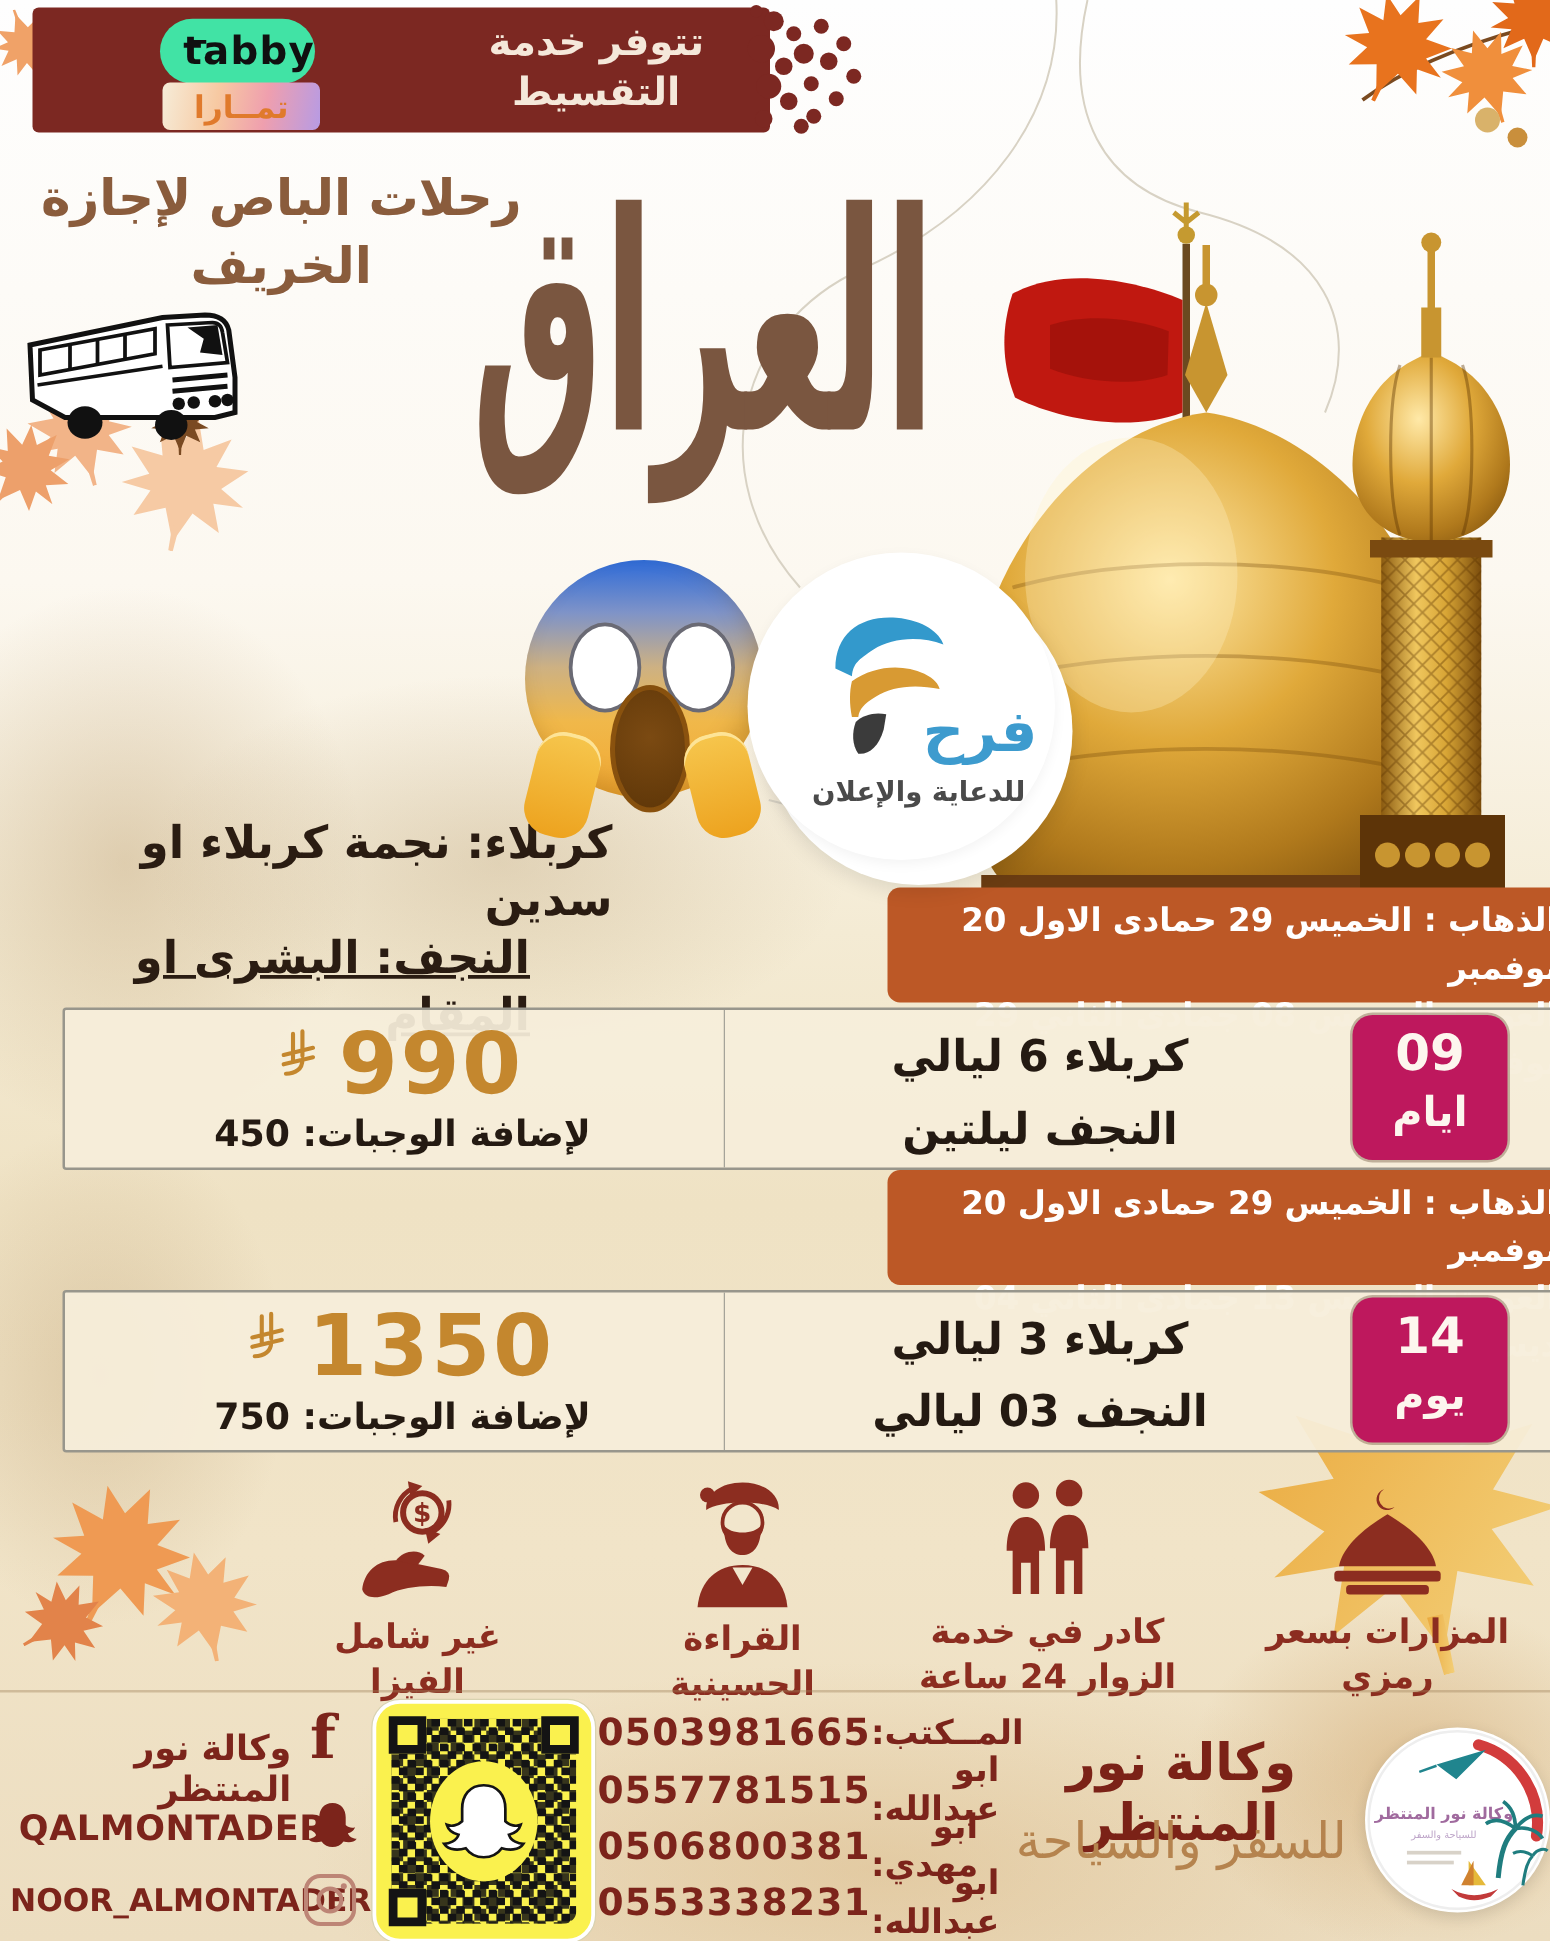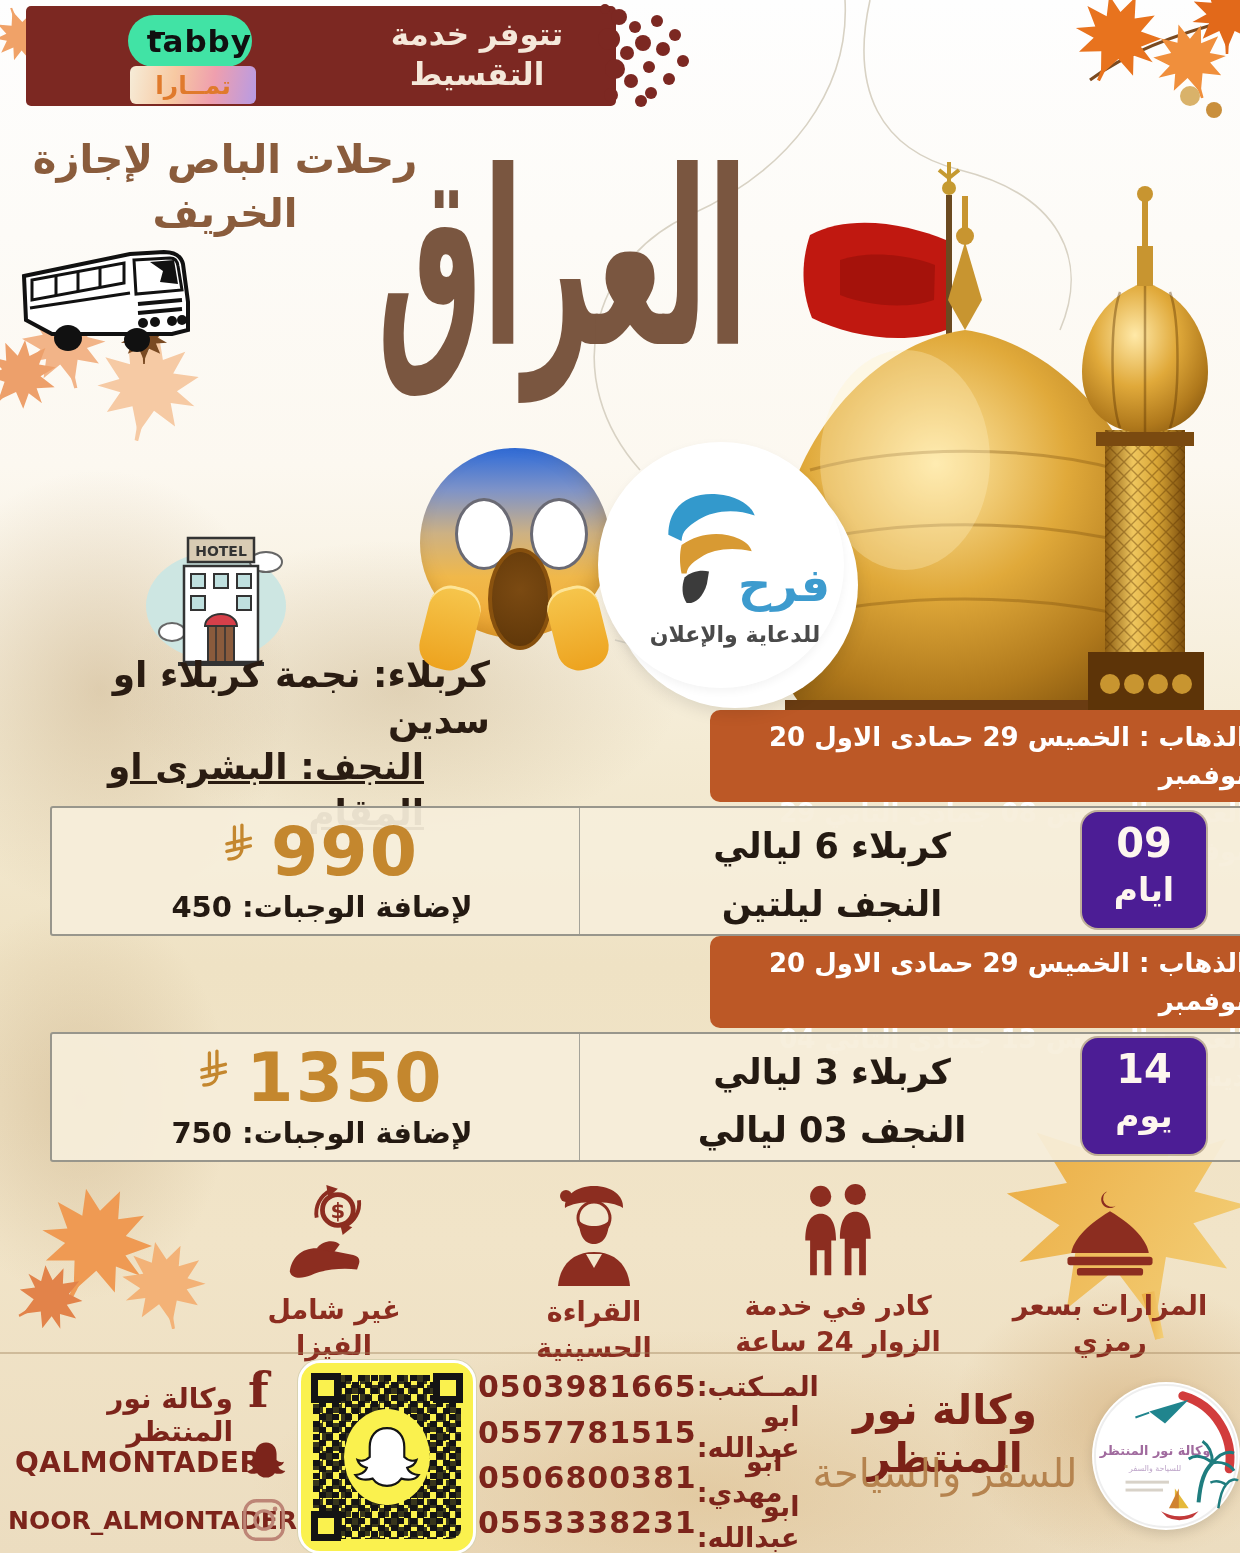--- a/index.html
+++ b/index.html
@@ -39,21 +39,21 @@
   .price-wrap{position:absolute;left:80px;top:4px;width:380px;display:flex;align-items:center;
     justify-content:center;gap:14px;direction:ltr;}
   .price-cur{margin-bottom:18px;}
   .price-val{font-size:68px;font-weight:700;color:#c4872e;letter-spacing:2px;}
   .meals{position:absolute;left:60px;top:82px;width:420px;text-align:center;direction:rtl;
     font-size:29px;font-weight:700;color:#241a12;}
   .row-divider{position:absolute;left:527px;top:0;width:1px;height:100%;background:#a5a399;}
   .trip-lines{position:absolute;left:540px;top:4px;width:480px;direction:rtl;text-align:center;
     color:#241a12;font-weight:700;font-size:35px;}
   .trip-lines div{margin-top:10px;line-height:48px;}
-  .day-badge{position:absolute;left:1030px;top:4px;width:124px;height:116px;background:#4c1d95;
+  .day-badge{position:absolute;left:1030px;top:4px;width:124px;height:116px;background:#be185d;
     border-radius:16px;color:#fdf6ee;text-align:center;font-weight:700;z-index:6;
     box-shadow:0 0 0 2px rgba(90,60,35,.35);}
   .day-badge .num{font-size:40px;margin-top:8px;}
   .day-badge .unit{font-size:33px;margin-top:4px;}
   
   .hotel-text{left:40px;top:652px;width:450px;direction:rtl;text-align:right;color:#2a1c12;
     font-weight:700;font-size:36px;line-height:46px;z-index:5;}
   .hotel-text .l2{display:block;padding-left:0;padding-right:66px;text-decoration:underline;}
   
   .emoji-face{left:420px;top:448px;width:190px;height:190px;border-radius:50%;z-index:6;
@@ -251,39 +251,20 @@
   <div class="abs farah">
     <svg style="position:absolute;left:42px;top:20px;" width="112" height="122" viewBox="0 0 110 120">
       <path d="M14 52 C14 24 34 10 62 12 C84 14 96 24 99 33 C80 26 58 28 44 37 C32 45 28 48 27 58 Z" fill="#3399cc"></path>
       <path d="M27 62 C44 50 66 48 84 56 C92 60 95 64 96 68 C76 64 58 66 46 74 C36 80 33 84 32 90 L27 90 C25 80 25 70 27 62 Z" fill="#d89a33"></path>
       <path d="M30 94 C36 88 46 86 54 88 L52 100 C48 114 40 120 32 119 C27 112 27 102 30 94 Z" fill="#3b3b3b"></path>
     </svg>
     <div class="farah-name" dir="rtl">فرح</div>
     <div class="farah-sub">للدعاية والإعلان</div>
   </div>
 
-  <div class="abs" style="left:140px;top:530px;width:160px;height:145px;z-index:5;">
-    <div style="position:absolute;left:6px;top:22px;width:140px;height:108px;background:#cde6e2;border-radius:50%;"></div>
-    <svg style="position:absolute;left:18px;top:0;" width="126" height="140" viewBox="0 0 126 140">
-      <ellipse cx="108" cy="32" rx="16" ry="10" fill="#fff" stroke="#666" stroke-width="2"></ellipse>
-      <ellipse cx="14" cy="102" rx="13" ry="9" fill="#fff" stroke="#666" stroke-width="2"></ellipse>
-      <rect x="30" y="8" width="66" height="24" fill="#d8cbb4" stroke="#333" stroke-width="2.5"></rect>
-      <text x="63" y="26" text-anchor="middle" font-size="14" font-weight="bold" fill="#333" font-family="DejaVu Sans, sans-serif">HOTEL</text>
-      <rect x="26" y="36" width="74" height="96" fill="#fff" stroke="#333" stroke-width="2.5"></rect>
-      <rect x="33" y="44" width="14" height="14" fill="#bfe0df" stroke="#333" stroke-width="2"></rect>
-      <rect x="56" y="44" width="14" height="14" fill="#bfe0df" stroke="#333" stroke-width="2"></rect>
-      <rect x="79" y="44" width="14" height="14" fill="#bfe0df" stroke="#333" stroke-width="2"></rect>
-      <rect x="33" y="66" width="14" height="14" fill="#bfe0df" stroke="#333" stroke-width="2"></rect>
-      <rect x="79" y="66" width="14" height="14" fill="#bfe0df" stroke="#333" stroke-width="2"></rect>
-      <path d="M47 96 A16 12 0 0 1 79 96 Z" fill="#d6404a" stroke="#333" stroke-width="2"></path>
-      <rect x="50" y="96" width="26" height="36" fill="#8a5b3c" stroke="#333" stroke-width="2"></rect>
-      <path d="M58 96 L58 132 M67 96 L67 132" stroke="#333" stroke-width="1.5"></path>
-      <rect x="20" y="132" width="86" height="4" fill="#333"></rect>
-    </svg>
-  </div>
 
   <div class="abs hotel-text">
     <span>كربلاء: نجمة كربلاء او سدين</span>
     <span class="l2">النجف: البشرى او المقام</span>
   </div>
 
   <svg class="leaf" style="left:995px;top:1078px;z-index:4;transform:rotate(-14deg);" width="265" height="265" viewBox="0 0 120 122">
     <defs>
         <linearGradient id="goldleaf" x1="0" y1="0" x2="1" y2="1">
       <stop offset="0%" stop-color="#eaa93e"></stop>

